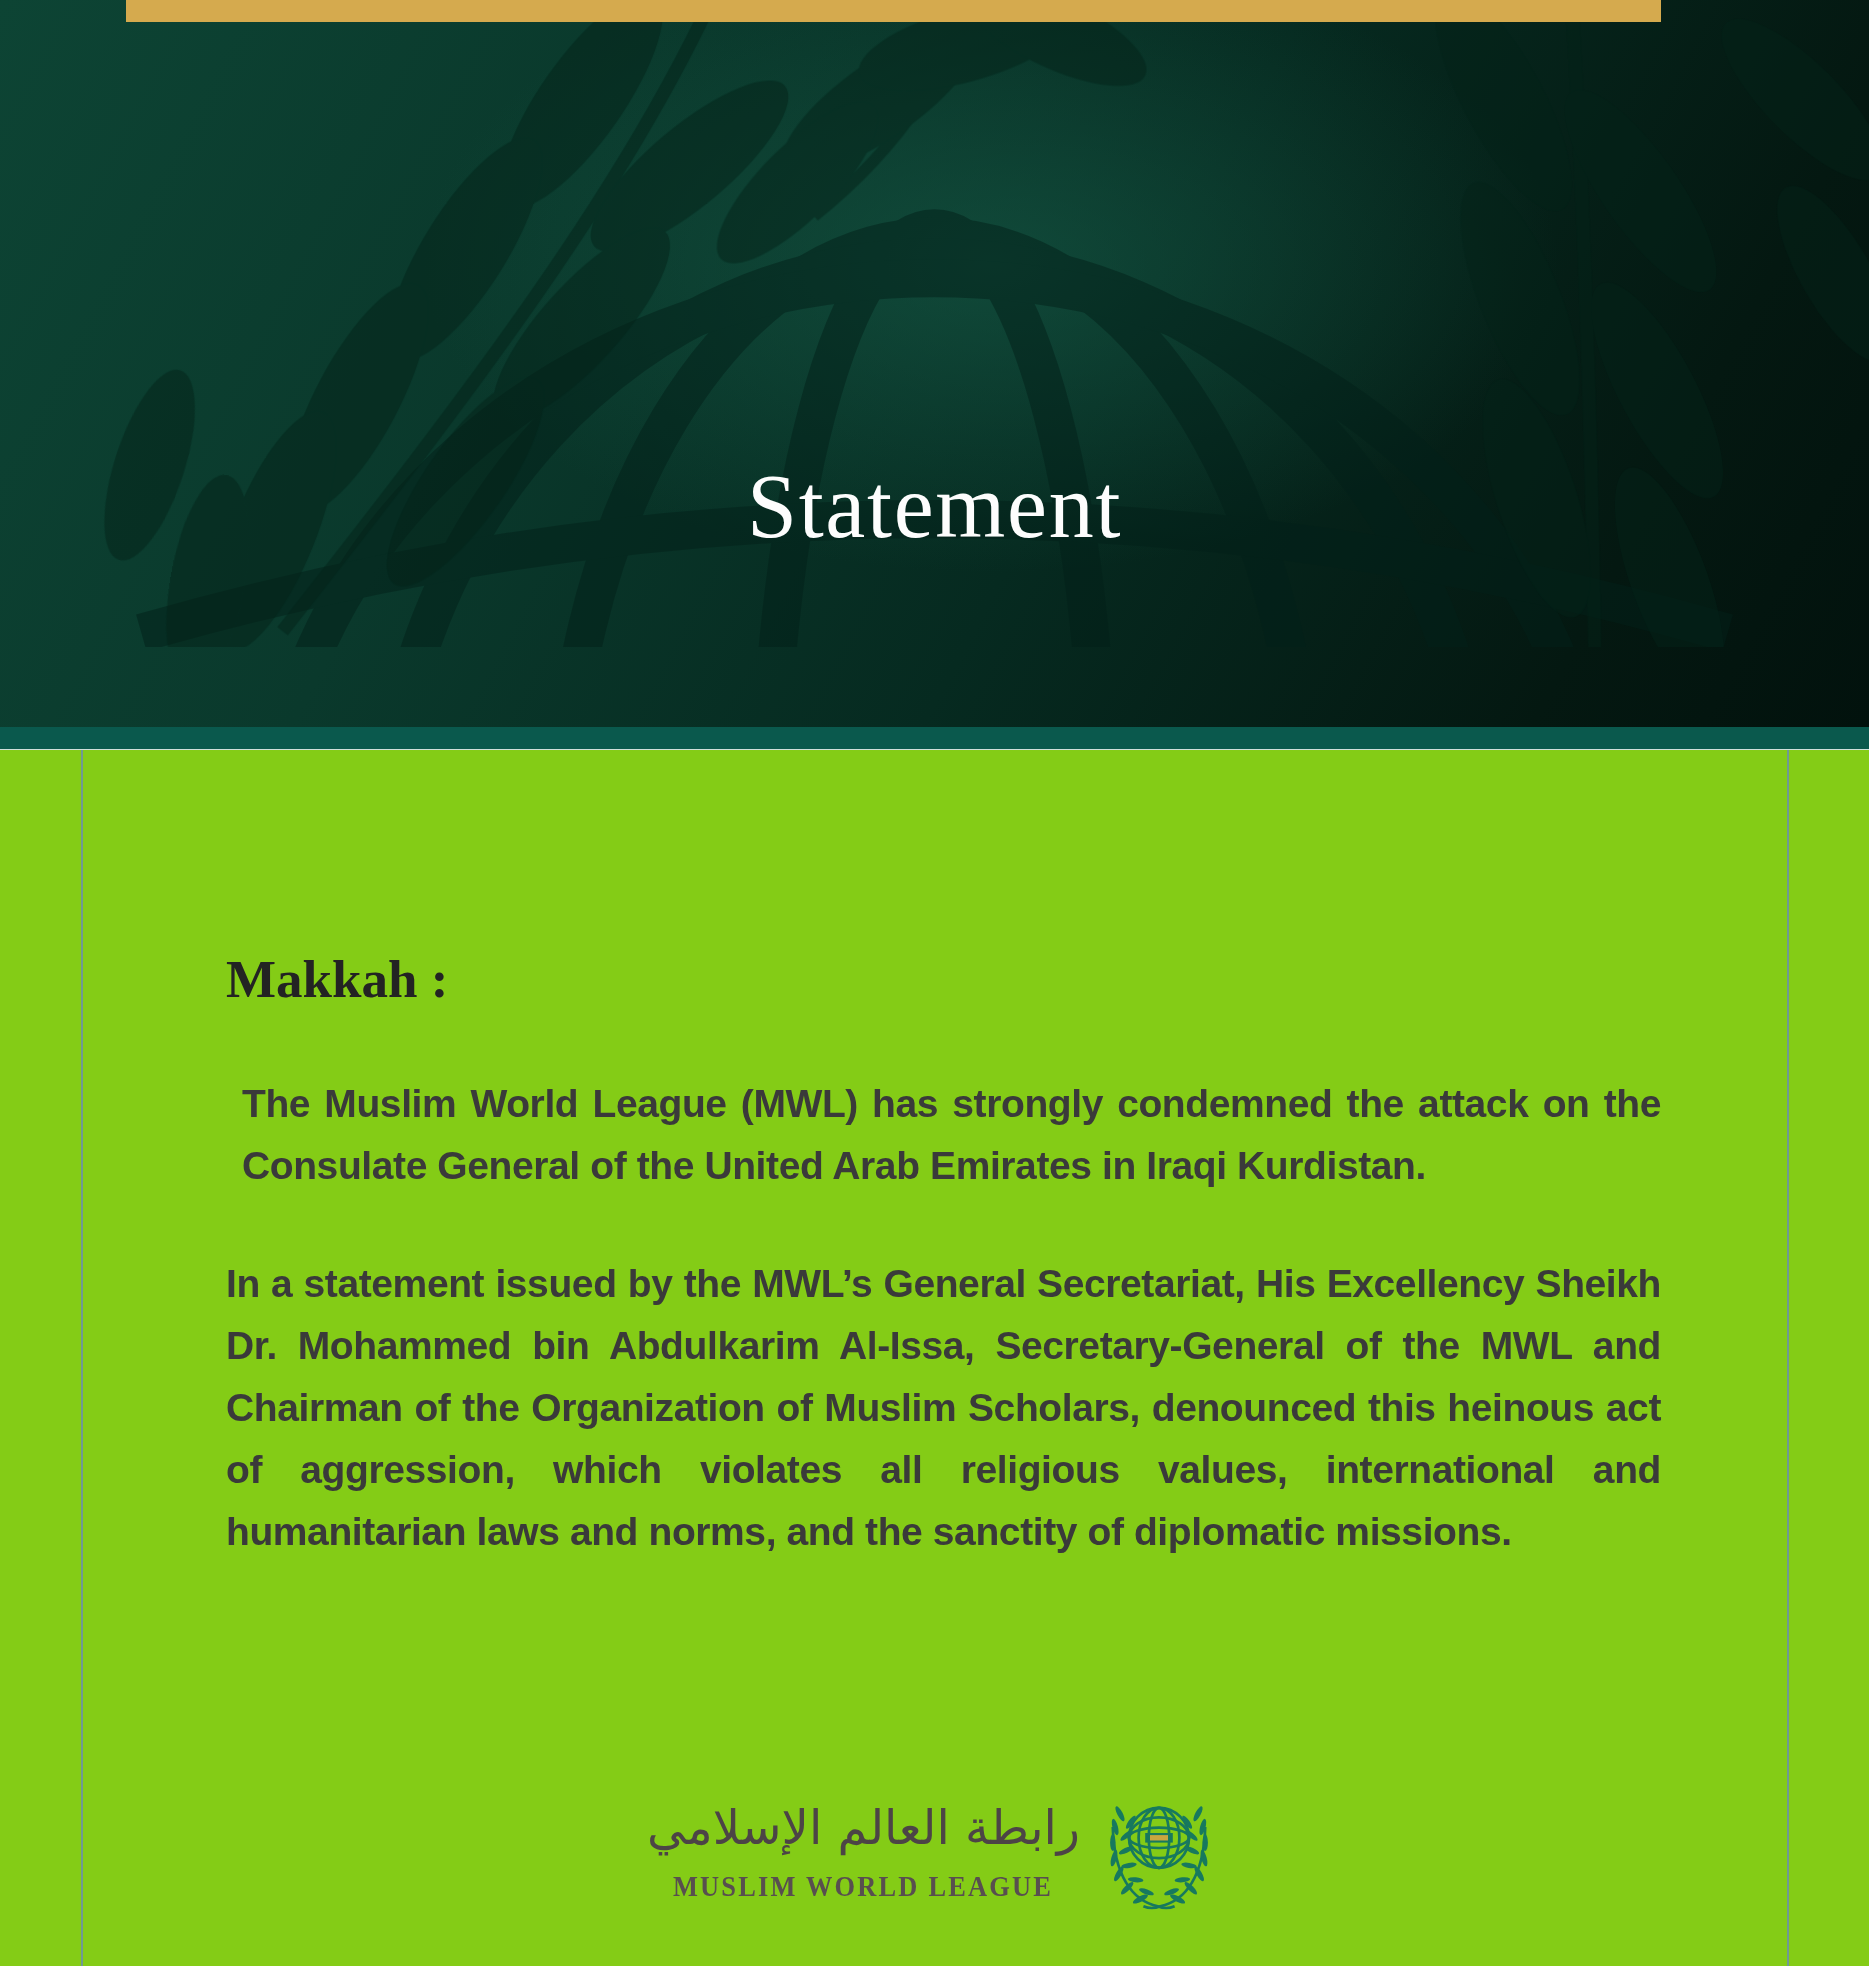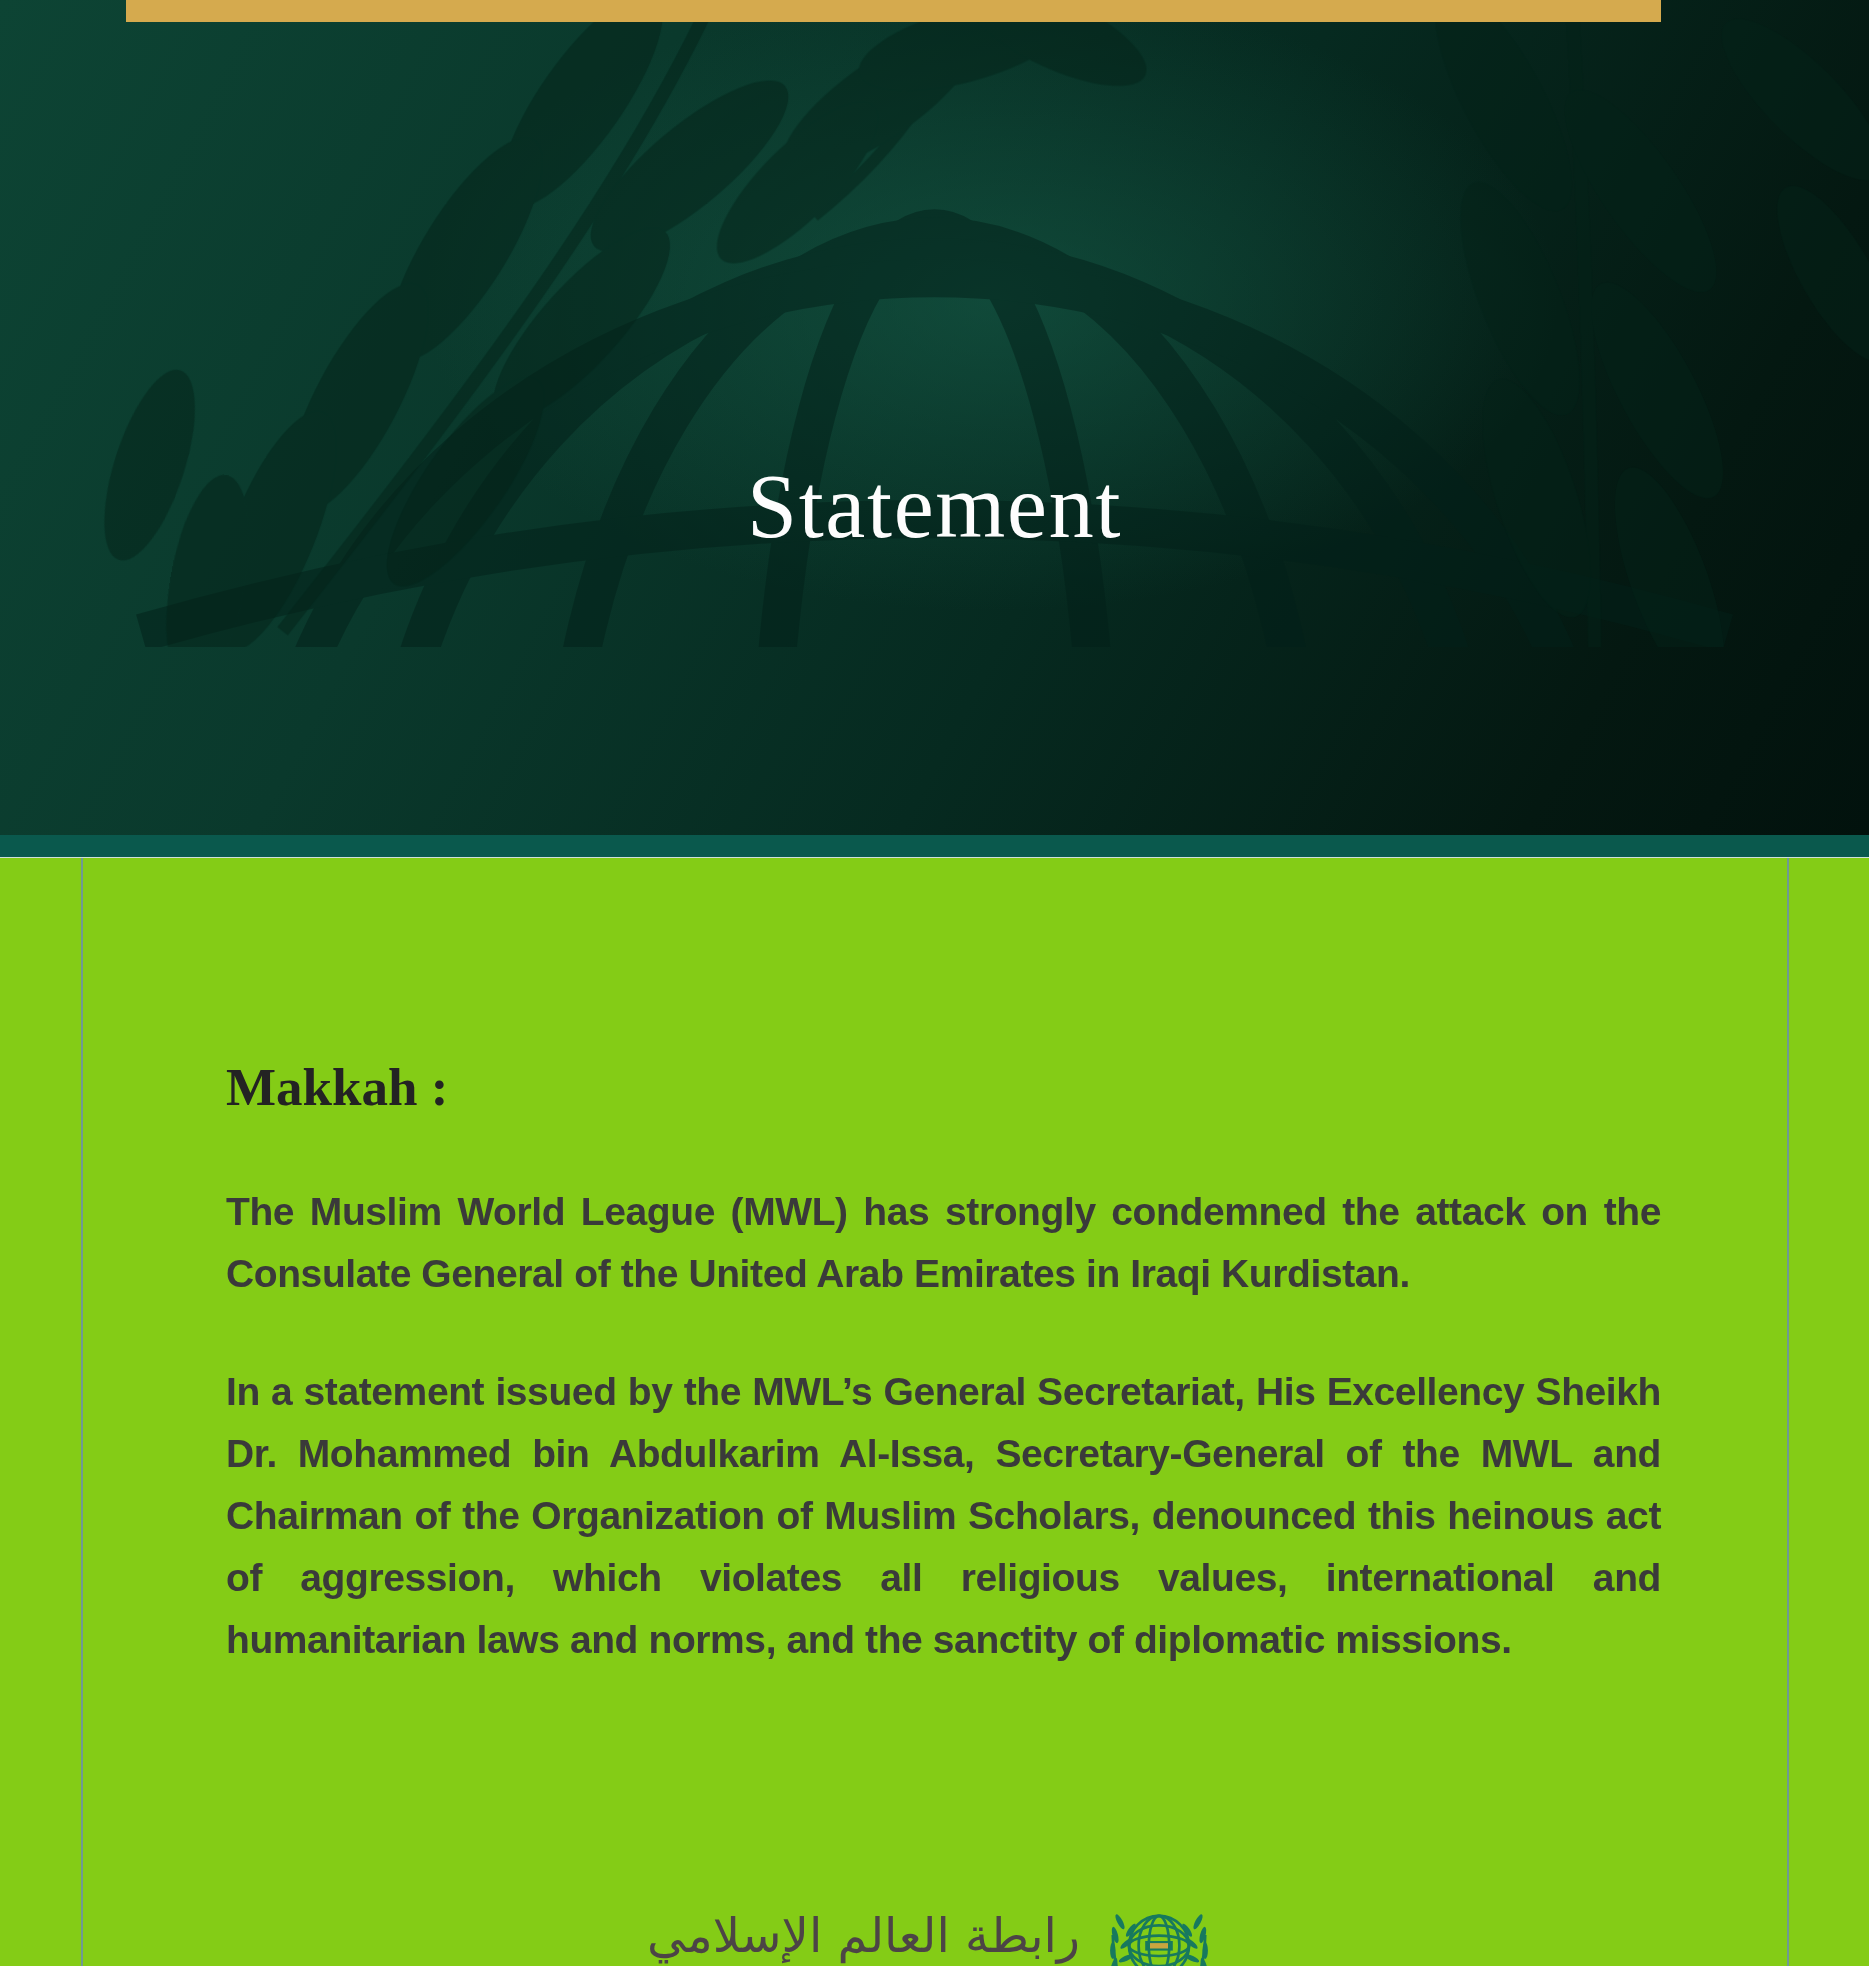--- a/index.html
+++ b/index.html
@@ -3,21 +3,21 @@
 <meta charset="utf-8">
 <style>
   html,body{margin:0;padding:0;}
   body{
     width:1869px;height:1966px;position:relative;background:#ffffff;
     font-family:"Liberation Sans", sans-serif;
     overflow:hidden;
   }
   
   .header{
-    position:relative;width:1869px;height:835px;overflow:hidden;
+    position:relative;width:1869px;height:727px;overflow:hidden;
     background:
       radial-gradient(ellipse 789px 432px at 53% 36%, rgba(24,96,76,0.55), rgba(24,96,76,0) 72%),
       linear-gradient(118deg, #0d4434 0%, #0a392c 30%, #062a20 58%, #041811 85%, #02120d 100%);
   }
   .wm{position:absolute;left:0;top:0;width:1869px;height:647px;display:block;}
   .gold-bar{
     position:absolute;left:126px;top:0;width:1535px;height:22.4px;
     background:#d5aa4e;
   }
   .page-title{
@@ -40,21 +40,21 @@
     margin:0;
     font-family:"Liberation Serif", serif;font-weight:700;
     font-size:53px;color:#232323;line-height:1.2;
   }
   .content p{
     margin:0;
     font-size:39px;line-height:62px;font-weight:700;
     letter-spacing:-0.4px;color:#3a3a3a;
     text-align:justify;
   }
-  .content p.para-1{margin-top:62px;}
+  .content p.para-1{margin-top:62px;margin-left:16px;}
   .content p.para-2{margin-top:56px;}
   
   .logo{
     position:absolute;left:0;top:1040px;width:100%;
     display:flex;justify-content:center;align-items:flex-start;gap:16px;
   }
   .logo-text-col{display:flex;flex-direction:column;align-items:center;}
   .logo-arabic{
     font-family:"DejaVu Sans", sans-serif;
     font-size:48px;line-height:1.55;color:#4c4446;

